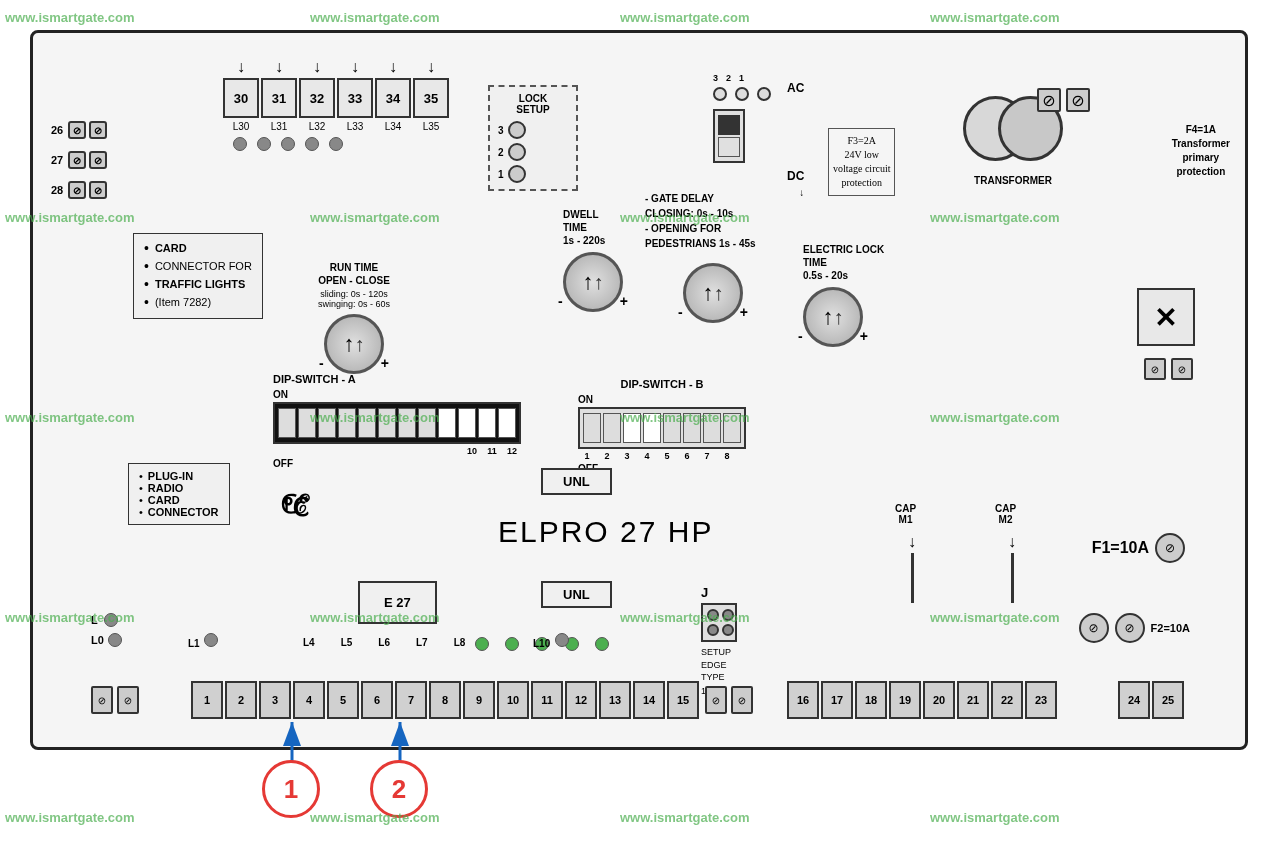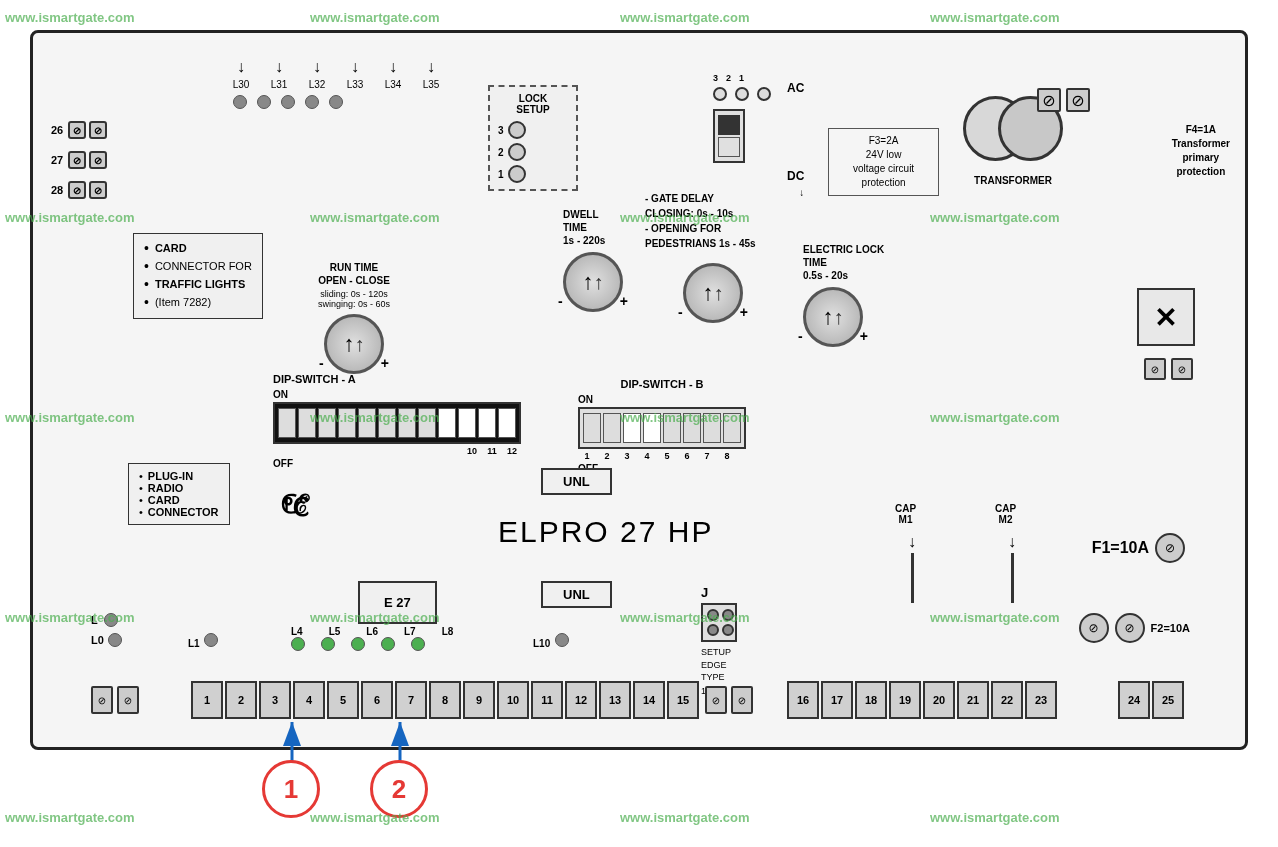--- a/index.html
+++ b/index.html
@@ -175,20 +175,28 @@
   <div style="position:absolute;top:25px;left:190px;">
 
     <div style="display:flex;gap:2px;margin-bottom:2px;">
       <div style="width:36px;text-align:center;font-size:16px;">↓</div>
       <div style="width:36px;text-align:center;font-size:16px;">↓</div>
       <div style="width:36px;text-align:center;font-size:16px;">↓</div>
       <div style="width:36px;text-align:center;font-size:16px;">↓</div>
       <div style="width:36px;text-align:center;font-size:16px;">↓</div>
       <div style="width:36px;text-align:center;font-size:16px;">↓</div>
     </div>
+    <div style="display:flex;gap:2px;">
+      <div class="terminal-box">30</div>
+      <div class="terminal-box">31</div>
+      <div class="terminal-box">32</div>
+      <div class="terminal-box">33</div>
+      <div class="terminal-box">34</div>
+      <div class="terminal-box">35</div>
+    </div>
     <div style="display:flex;gap:2px;margin-top:3px;">
       <div class="terminal-label">L30</div>
       <div class="terminal-label">L31</div>
       <div class="terminal-label">L32</div>
       <div class="terminal-label">L33</div>
       <div class="terminal-label">L34</div>
       <div class="terminal-label">L35</div>
     </div>
 
     <div style="display:flex;gap:10px;margin-top:5px;padding-left:10px;">
@@ -394,21 +402,21 @@
     <div style="margin-top:8px;border:2px solid #333;width:32px;background:#e0e0e0;padding:2px;">
       <div style="width:22px;height:20px;background:#333;margin:2px auto;"></div>
       <div style="width:22px;height:20px;background:#e0e0e0;margin:2px auto;border:1px solid #555;"></div>
     </div>
     <div style="font-size:12px;font-weight:bold;margin-top:6px;text-align:right;">DC</div>
     <div style="margin-top:4px;display:flex;flex-direction:column;align-items:flex-end;gap:2px;">
       <div style="font-size:10px;">↓</div>
     </div>
   </div>
 
-  <div style="position:absolute;left:795px;top:95px;border:1px solid #555;padding:5px 24px;background:#f5f5f5;font-size:10px;text-align:center;line-height:1.4;">
+  <div style="position:absolute;left:795px;top:95px;border:1px solid #555;padding:5px 4px;background:#f5f5f5;font-size:10px;text-align:center;line-height:1.4;font-family:Liberation Serif, serif;">
     <span>F3=2A<br>24V low<br>voltage circuit<br>protection</span>
   </div>
 
   <div style="position:absolute;left:930px;top:58px;text-align:center;">
     <div style="position:relative;width:100px;height:80px;">
       <div style="position:absolute;left:0;top:5px;width:65px;height:65px;border-radius:50%;border:3px solid #333;background:#d8d8d8;"></div>
       <div style="position:absolute;right:0;top:5px;width:65px;height:65px;border-radius:50%;border:3px solid #333;background:#c8c8c8;"></div>
     </div>
     <div style="font-size:10px;font-weight:bold;margin-top:4px;">TRANSFORMER</div>
   </div>
@@ -518,21 +526,21 @@
       <span style="font-size:11px;font-weight:bold;">L0</span>
       <div class="led"></div>
     </div>
   </div>
 
   <div style="position:absolute;bottom:96px;left:155px;">
     <span style="font-size:10px;font-weight:bold;">L1</span>
     <div class="led" style="margin-top:2px;"></div>
   </div>
 
-  <div style="position:absolute;bottom:96px;left:258px;display:flex;flex-direction:column;">
+  <div style="position:absolute;bottom:96px;left:270px;display:flex;gap:10px;flex-direction:row;">
     <div style="display:flex;gap:26px;">
       <span style="font-size:10px;font-weight:bold;">L4</span>
       <span style="font-size:10px;font-weight:bold;">L5</span>
       <span style="font-size:10px;font-weight:bold;">L6</span>
       <span style="font-size:10px;font-weight:bold;">L7</span>
       <span style="font-size:10px;font-weight:bold;">L8</span>
     </div>
     <div style="display:flex;gap:16px;">
       <div class="led led-green"></div>
       <div class="led led-green"></div>

